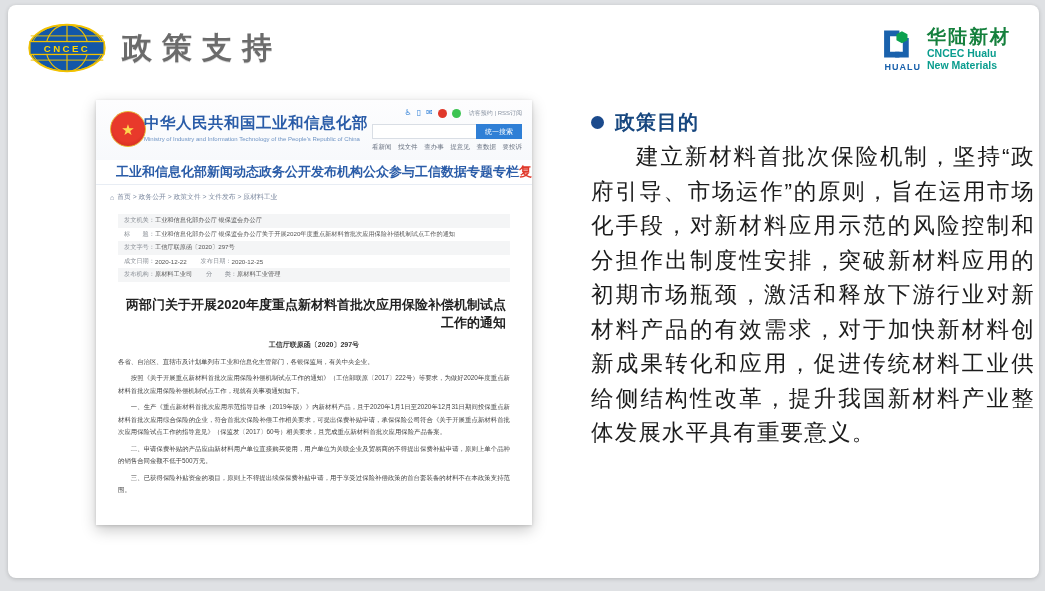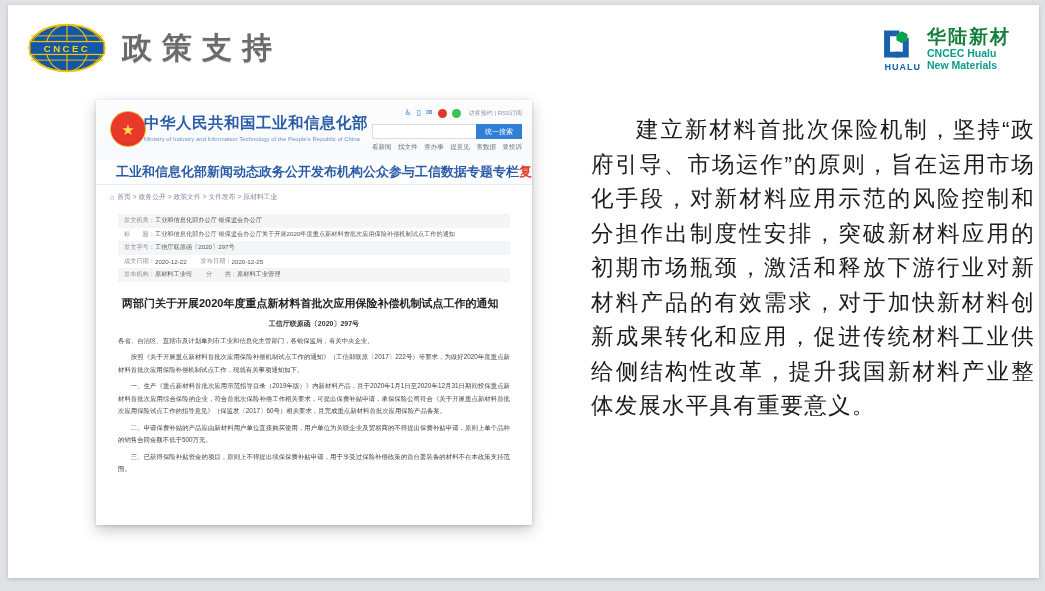--- a/index.html
+++ b/index.html
@@ -4,21 +4,21 @@
 <style>
   html,body{margin:0;padding:0;}
   body{
     width:1045px;height:591px;position:relative;overflow:hidden;
     background:#dfe1e4;
     font-family:"Liberation Sans","DejaVu Sans",sans-serif;
     -webkit-font-smoothing:antialiased;
   }
   .slide{
     position:absolute;left:8px;top:5px;right:6px;bottom:13px;
-    background:#ffffff;border-radius:0;
+    background:#ffffff;border-radius:8px;
     box-shadow:0 1px 4px rgba(0,0,0,.18);
   }
   
   .slide-header{position:absolute;left:18px;top:18px;display:flex;align-items:center;gap:14px;}
   .cncec-logo{width:82px;height:50px;}
   .slide-title{
     font-size:30px;font-weight:bold;color:#6b6b6b;letter-spacing:10px;
     font-family:"Liberation Serif","DejaVu Serif",serif;
     text-shadow:0 1px 0 rgba(0,0,0,.15);
   }
@@ -75,21 +75,21 @@
     display:flex;align-items:center;gap:3px;padding:7px 14px 6px;font-size:6.8px;color:#7d8aa0;
   }
   .home-ic{color:#7d8aa0;font-size:7px;}
   
   .doc{padding:2px 22px 10px;}
   .meta{margin-top:4px;}
   .meta-row{display:flex;align-items:center;min-height:11.5px;padding:1px 6px;font-size:6.2px;color:#555;}
   .meta-row:nth-child(odd){background:#f4f5f6;}
   .meta-label{color:#8a8f96;white-space:nowrap;}
   .meta-val{color:#555;margin-right:14px;}
-  .doc-title{font-size:11px;font-weight:bold;color:#222;text-align:left;margin:14px 4px 8px;line-height:1.4;}
+  .doc-title{font-size:13px;font-weight:bold;color:#222;text-align:right;margin:14px 4px 8px;line-height:1.4;}
   .doc-no{font-size:7px;font-weight:bold;color:#333;text-align:center;margin:8px 0 6px;}
   .doc-p{font-size:6.4px;color:#444;line-height:1.95;text-align:justify;text-indent:2em;margin:4px 0;}
   .doc-p.no-indent{text-indent:0;}
   
   .panel{position:absolute;left:583px;top:104px;width:444px;}
   .panel-head{display:flex;align-items:center;gap:11px;}
   .bullet{width:13px;height:13px;border-radius:50%;background:#1b4a8c;flex:none;}
   .panel-title{font-size:20px;font-weight:bold;color:#17477f;letter-spacing:1px;}
   .panel-body{
     margin-top:4px;font-size:22.5px;color:#1c1c1c;line-height:34.5px;
@@ -216,16 +216,20 @@
           <p class="doc-p no-indent">各省、自治区、直辖市及计划单列市工业和信息化主管部门，各银保监局，有关中央企业。</p>
           <p class="doc-p">按照《关于开展重点新材料首批次应用保险补偿机制试点工作的通知》（工信部联原〔2017〕222号）等要求，为做好2020年度重点新材料首批次应用保险补偿机制试点工作，现就有关事项通知如下。</p>
           <p class="doc-p">一、生产《重点新材料首批次应用示范指导目录（2019年版）》内新材料产品，且于2020年1月1日至2020年12月31日期间投保重点新材料首批次应用综合保险的企业，符合首批次保险补偿工作相关要求，可提出保费补贴申请，承保保险公司符合《关于开展重点新材料首批次应用保险试点工作的指导意见》（保监发〔2017〕60号）相关要求，且完成重点新材料首批次应用保险产品备案。</p>
           <p class="doc-p">二、申请保费补贴的产品应由新材料用户单位直接购买使用，用户单位为关联企业及贸易商的不得提出保费补贴申请，原则上单个品种的销售合同金额不低于500万元。</p>
           <p class="doc-p">三、已获得保险补贴资金的项目，原则上不得提出续保保费补贴申请，用于享受过保险补偿政策的首台套装备的材料不在本政策支持范围。</p>
         </div>
     </div>
   </div>
 
   <div class="panel">
+    <div class="panel-head">
+      <span class="bullet"></span>
+      <span class="panel-title">政策目的</span>
+    </div>
     <div class="panel-body">建立新材料首批次保险机制，坚持“政府引导、市场运作”的原则，旨在运用市场化手段，对新材料应用示范的风险控制和分担作出制度性安排，突破新材料应用的初期市场瓶颈，激活和释放下游行业对新材料产品的有效需求，对于加快新材料创新成果转化和应用，促进传统材料工业供给侧结构性改革，提升我国新材料产业整体发展水平具有重要意义。</div>
   </div>
 
 </div>
 
 </body></html>

